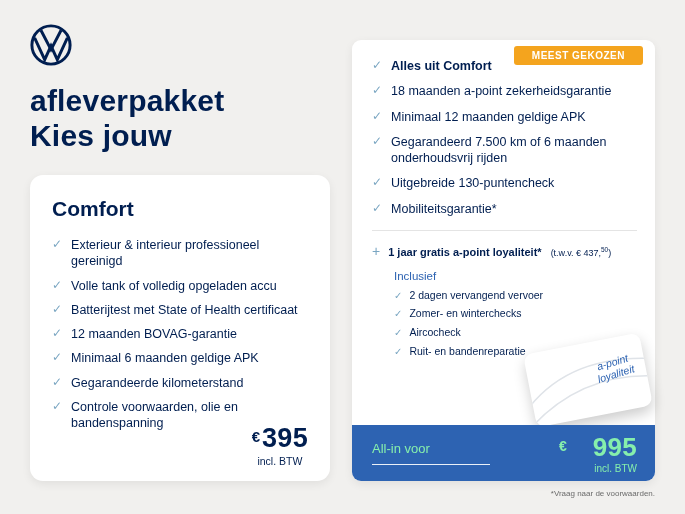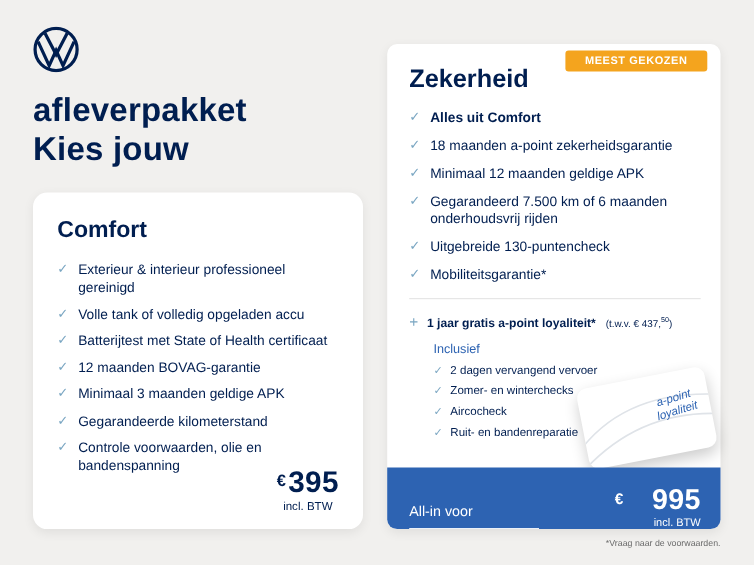--- a/index.html
+++ b/index.html
@@ -77,22 +77,22 @@
   .loyalty-card-text {
     position:absolute; right:12px; top:18px; text-align:center;
     color:var(--blue,#2d63b2); font-style:italic; font-size:10.5px; line-height:1.15;
     transform:rotate(-6deg);
   }
   .loyalty-card-text span { display:block; }
 
   .zeker-footer {
     position:absolute; left:0; right:0; bottom:0; height:56px;
     background:var(--blue,#2d63b2); border-radius:0 0 9px 9px;
-    display:flex; justify-content:space-between; align-items:flex-end;
-    padding:0 18px 0 20px; color:#ffffff;
+    display:flex; justify-content:space-between; align-items:center;
+    padding:0 18px 0 20px; color:#86efac;
   }
   .allin {
     font-size:13px; width:118px;
     border-bottom:1px solid rgba(255,255,255,.9); padding-bottom:8px;
   }
   .footer-price { text-align:right; }
   .footer-price .amount { font-size:26px;margin-left:24px; }
   .footer-price .euro { font-size:14px; }
   .footer-price .vat { font-size:10px; margin-top:0; }
 
@@ -130,40 +130,39 @@
       <li class="check-item">
         <span class="check">✓</span>
         <span class="check-label">Batterijtest met State of Health certificaat</span>
       </li>
       <li class="check-item">
         <span class="check">✓</span>
         <span class="check-label">12 maanden BOVAG-garantie</span>
       </li>
       <li class="check-item">
         <span class="check">✓</span>
-        <span class="check-label">Minimaal 3 maanden geldige APK</span>
+        <span class="check-label">Minimaal 6 maanden geldige APK</span>
       </li>
       <li class="check-item">
         <span class="check">✓</span>
         <span class="check-label">Gegarandeerde kilometerstand</span>
       </li>
       <li class="check-item">
         <span class="check">✓</span>
         <span class="check-label">Controle voorwaarden, olie en bandenspanning</span>
       </li>
     </ul>
     <div class="price-block">
       <div class="price-line"><span class="euro">€</span><span class="amount">395</span></div>
       <div class="vat">incl. BTW</div>
     </div>
   </section>
 
   <section class="card zeker">
     <div class="badge">MEEST GEKOZEN</div>
-    <h2 class="card-title zeker-title">Zekerheid</h2>
     <ul class="checklist zlist">
       <li class="check-item strong">
         <span class="check">✓</span>
         <span class="check-label">Alles uit Comfort</span>
       </li>
       <li class="check-item">
         <span class="check">✓</span>
         <span class="check-label">18 maanden a-point zekerheidsgarantie</span>
       </li>
       <li class="check-item">

